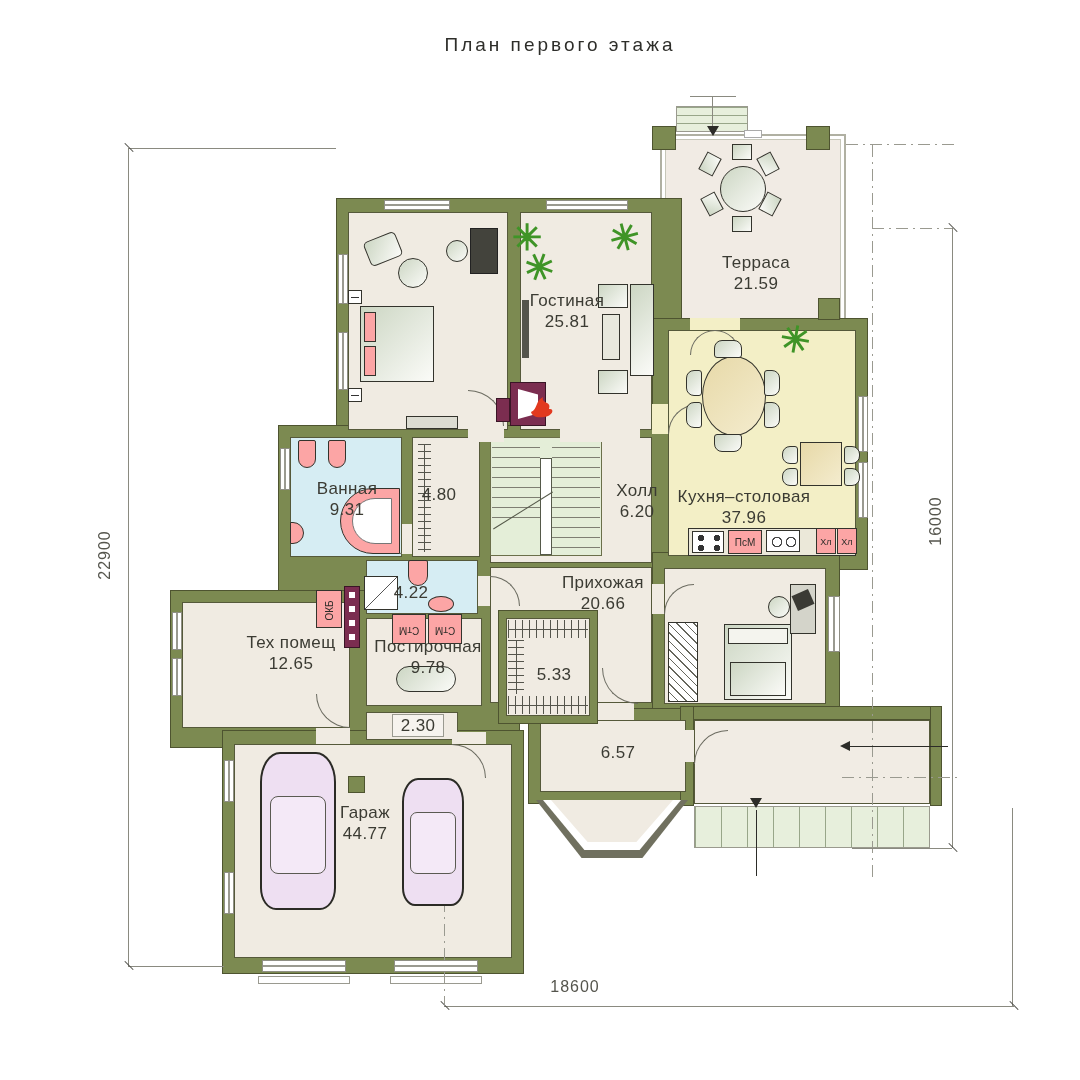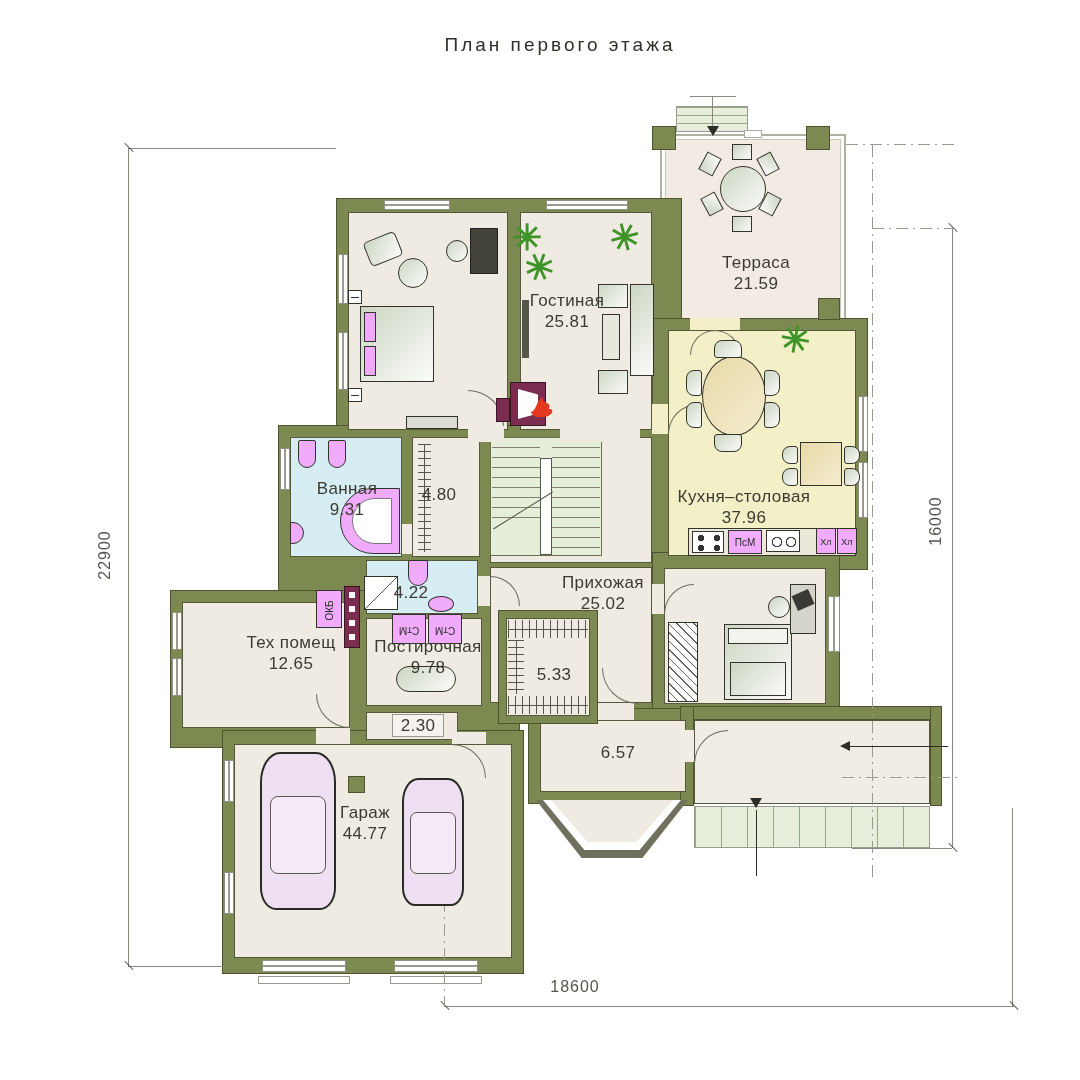--- a/index.html
+++ b/index.html
@@ -7,21 +7,21 @@
   .abs{position:absolute;box-sizing:border-box}
   .wall{background:#7c8a51;border:1px solid #4e5430;z-index:1}
   .floor{border:1px solid #55593a;z-index:2}
   .cream{background:#f0ebe2}.yellow{background:#f3efc6}.blue{background:#d6edf3}
   .stairs-bg{background:#e4eed8}.porchf{background:#f1ece4}
   .winH{background:linear-gradient(180deg,#fff 40%,#9a9a90 40%,#9a9a90 58%,#fff 58%);border:1px solid #8f8f84;z-index:6}
   .winV{background:linear-gradient(90deg,#fff 40%,#9a9a90 40%,#9a9a90 58%,#fff 58%);border:1px solid #8f8f84;z-index:6}
   .gap{z-index:7;border:none}
   .arc{z-index:8;background:transparent}
   .furn{border:1.5px solid #33332c;background:linear-gradient(135deg,#ccd6c3,#fbfbf8);z-index:10}
-  .furn2{border:1px solid #33332c;background:#f0abfc;z-index:10}
+  .furn2{border:1px solid #33332c;background:#fca5a5;z-index:10}
   .lbl{position:absolute;z-index:30;text-align:center;font-size:17px;line-height:1.25;color:#3b3b33;letter-spacing:.4px}
   .lbl span{display:block}
   .tinytxt{font-size:10px;letter-spacing:0;color:#2c2c28;z-index:12;text-align:center}
   .dim{background:#8a8a80;z-index:5}
   .dimlbl{position:absolute;z-index:6;font-size:16px;color:#55554d;text-align:center;letter-spacing:1px}
   .rot{transform:rotate(-90deg)}
   .tick{position:absolute;width:12px;height:1px;background:#4a4a44;transform:rotate(45deg);z-index:6}
   .dashV{width:1px;background-image:repeating-linear-gradient(180deg,#9a9a90 0 12px,transparent 12px 17px,#9a9a90 17px 19px,transparent 19px 24px);z-index:4}
   .dashH{height:1px;background-image:repeating-linear-gradient(90deg,#9a9a90 0 12px,transparent 12px 17px,#9a9a90 17px 19px,transparent 19px 24px);z-index:4}
   .hatchV{background-image:repeating-linear-gradient(90deg,#55554c 0 1px,transparent 1px 7px),linear-gradient(#55554c,#55554c);background-size:100% 100%,100% 1px;background-position:0 0,0 50%;background-repeat:repeat,no-repeat;z-index:6}
@@ -268,26 +268,30 @@
     <span>Кухня–столовая</span>
     <span>37.96</span>
   </div>
   <div class="lbl" style="left:287px;top:478px;width:120px">
     <span>Ванная</span>
     <span>9.31</span>
   </div>
   <div class="lbl" style="left:409px;top:484px;width:60px">
     <span>4.80</span>
   </div>
+  <div class="lbl" style="left:577px;top:480px;width:120px">
+    <span>Холл</span>
+    <span>6.20</span>
+  </div>
   <div class="lbl" style="left:381px;top:582px;width:60px">
     <span>4.22</span>
   </div>
   <div class="lbl" style="left:543px;top:572px;width:120px">
     <span>Прихожая</span>
-    <span>25.02</span>
+    <span>20.66</span>
   </div>
   <div class="lbl" style="left:221px;top:632px;width:140px">
     <span>Тех помещ</span>
     <span>12.65</span>
   </div>
   <div class="lbl" style="left:358px;top:636px;width:140px">
     <span>Постирочная</span>
     <span>9.78</span>
   </div>
   <div class="lbl" style="left:524px;top:664px;width:60px">

